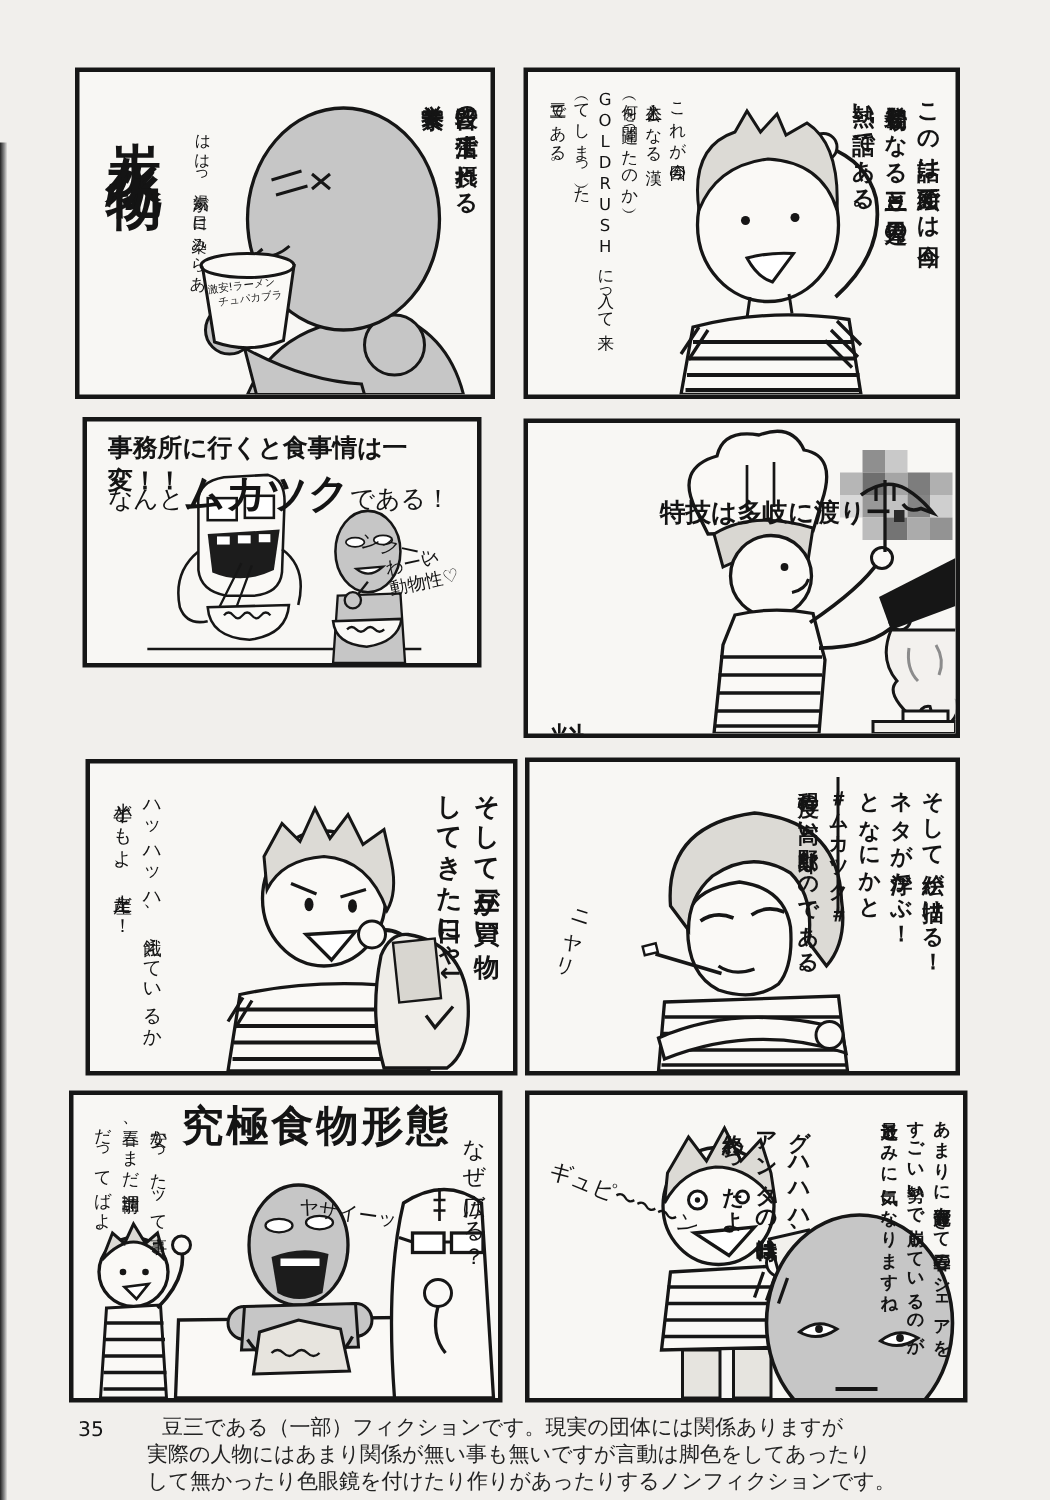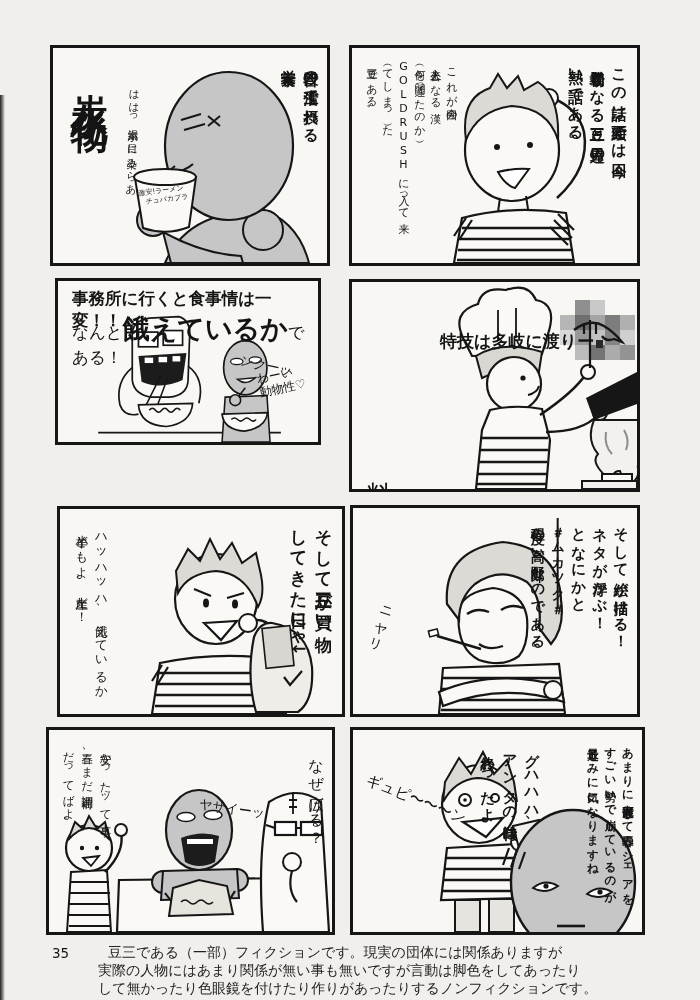--- a/index.html
+++ b/index.html
@@ -114,21 +114,21 @@
       <ellipse cx="217" cy="102" rx="8" ry="4" fill="#fff" stroke="#161616" stroke-width="1.5"></ellipse>
       <path d="M194,127 Q205,136 217,125 Z" fill="#fff" stroke="#161616" stroke-width="2"></path>
       <path d="M204,138 L193,152" stroke="#161616" stroke-width="2"></path>
       <circle cx="191" cy="154" r="7" fill="#c6c6c6" stroke="#161616" stroke-width="2"></circle>
       <path d="M174,172 Q176,192 203,194 Q230,190 233,170 Z" fill="#faf9f6" stroke="#161616" stroke-width="2.2"></path>
       <path d="M186,179 q4,-4 8,0 t8,0 t8,0 t8,0" stroke="#161616" stroke-width="2" fill="none"></path>
     </g>
   </svg>
   <div class="abs" style="left:14px;top:7px;font-size:16.5px;font-weight:bold;">事務所に行くと食事情は一変！！</div>
   <div class="abs" style="left:14px;top:30px;">
-    <span style="font-size:16.5px;">なんと</span><span style="font-size:27px;font-weight:bold;">餓えているか</span><span style="font-size:16.5px;">である！</span>
+    <span style="font-size:16.5px;">なんと</span><span style="font-size:27px;font-weight:bold;">ムカツク</span><span style="font-size:16.5px;">である！</span>
   </div>
   <div class="sfx" style="left:182px;top:76px;font-size:13px;transform:rotate(12deg);">ンクーッ</div>
   <div class="sfx" style="left:200px;top:86px;font-size:12px;line-height:1.2;transform:rotate(-12deg);">
     <div>わーい</div>
     <div>動物性♡</div>
   </div>
 </div>
 
 <div class="panel" style="left:349px;top:279px;width:291px;height:213px;">
   <svg class="drawing" viewBox="0 0 285 207">
@@ -266,20 +266,21 @@
       <path d="M220,72 Q248,54 272,72 L280,202 L214,202 Q208,122 220,72 Z" fill="#faf9f6" stroke="#161616" stroke-width="2.2"></path>
       <path d="M244,62 V84 M240,70 h8 M240,77 h8" stroke="#161616" stroke-width="1.8"></path>
       <rect x="226" y="92" width="21" height="13" fill="#fff" stroke="#161616" stroke-width="2.2"></rect>
       <rect x="252" y="92" width="21" height="13" fill="#fff" stroke="#161616" stroke-width="2.2"></rect>
       <path d="M247,98 h5 M226,98 l-9,-3" stroke="#161616" stroke-width="2"></path>
       <circle cx="243" cy="132" r="9" fill="#faf9f6" stroke="#161616" stroke-width="2"></circle>
       <path d="M243,141 Q238,160 248,172" fill="none" stroke="#161616" stroke-width="2.2"></path>
     </g>
   </svg>
   <div class="abs" style="left:62px;top:6px;width:200px;text-align:center;">
+    <div style="font-size:28px;font-weight:bold;letter-spacing:2px;line-height:1.05;">究極食物形態</div>
   </div>
   <div class="vtext abs" style="right:8px;top:18px;font-size:15px;">なぜ広げる？</div>
   <div class="vcols" style="left:12px;top:14px;gap:5px;">
     <div class="vtext" style="font-size:11.5px;">安かったッて事さ</div>
     <div class="vtext" style="font-size:11.5px;">春三、まだ調理前</div>
     <div class="vtext" style="font-size:11.5px;">だってばよ。</div>
   </div>
   <div class="sfx" style="left:150px;top:70px;font-size:13px;transform:rotate(8deg);">ヤサイーッ</div>
 </div>
 

